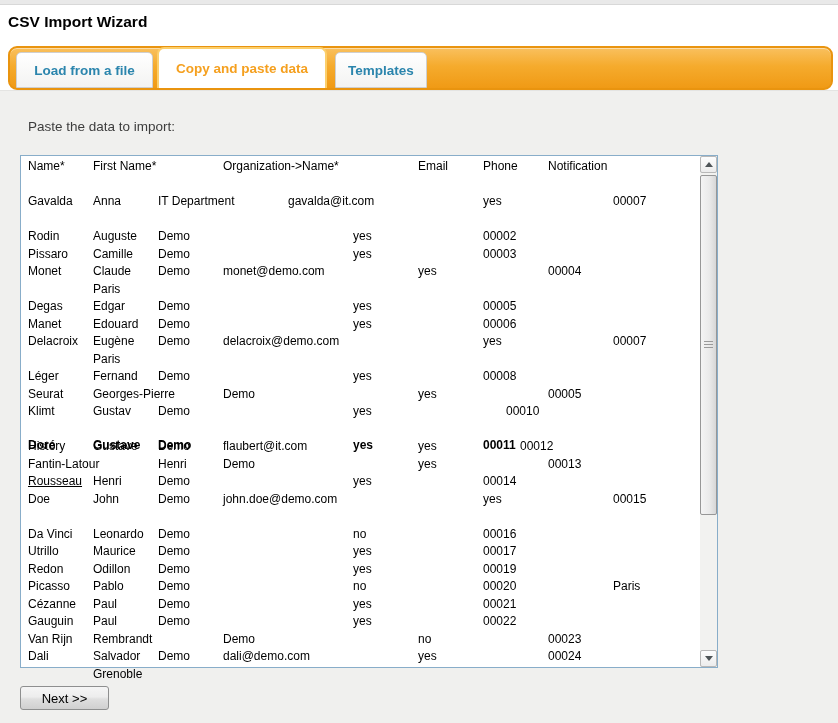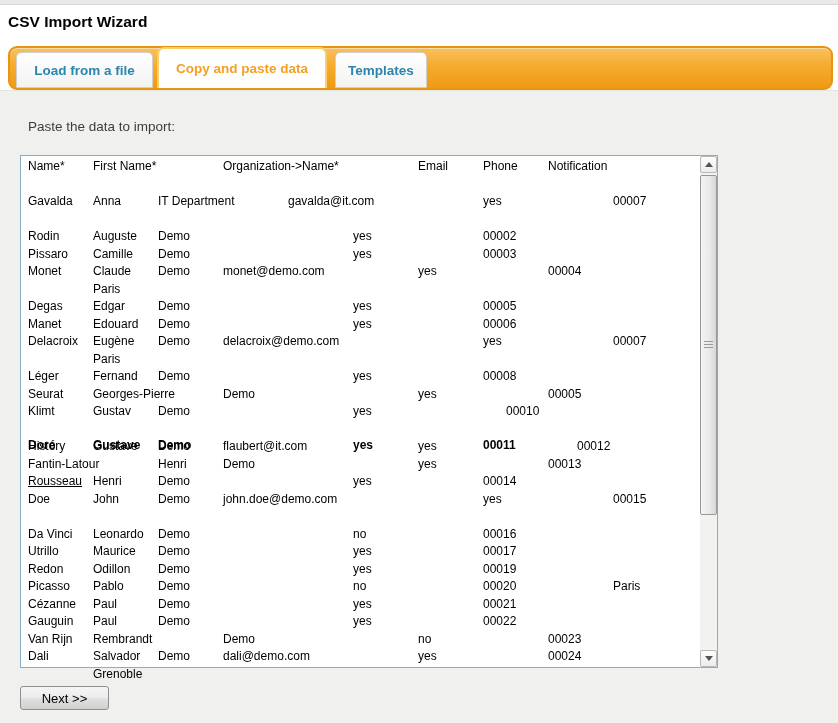--- a/index.html
+++ b/index.html
@@ -192,21 +192,21 @@
           <span class="tcell" style="left: 137px;">Demo</span>
           <span class="tcell" style="left: 332px;">yes</span>
           <span class="tcell" style="left: 462px;">00011</span>
         </div>
         <div class="tline" style="top: 283px;">
           <span class="tcell" style="left: 7px;">History</span>
           <span class="tcell" style="left: 72px;">Gustave</span>
           <span class="tcell" style="left: 137px;">Demo</span>
           <span class="tcell" style="left: 202px;">flaubert@it.com</span>
           <span class="tcell" style="left: 397px;">yes</span>
-          <span class="tcell" style="left: 556px; text-align: center;">00012</span>
+          <span class="tcell" style="left: 499px; text-align: center;">00012</span>
         </div>
         <div class="tline" style="top: 300.5px;">
           <span class="tcell" style="left: 7px;">Fantin-Latour</span>
           <span class="tcell" style="left: 137px;">Henri</span>
           <span class="tcell" style="left: 202px;">Demo</span>
           <span class="tcell" style="left: 397px;">yes</span>
           <span class="tcell" style="left: 527px;">00013</span>
         </div>
         <div class="tline" style="top: 318px;">
           <span class="tcell" style="left: 7px; text-decoration: underline;">Rousseau</span>

